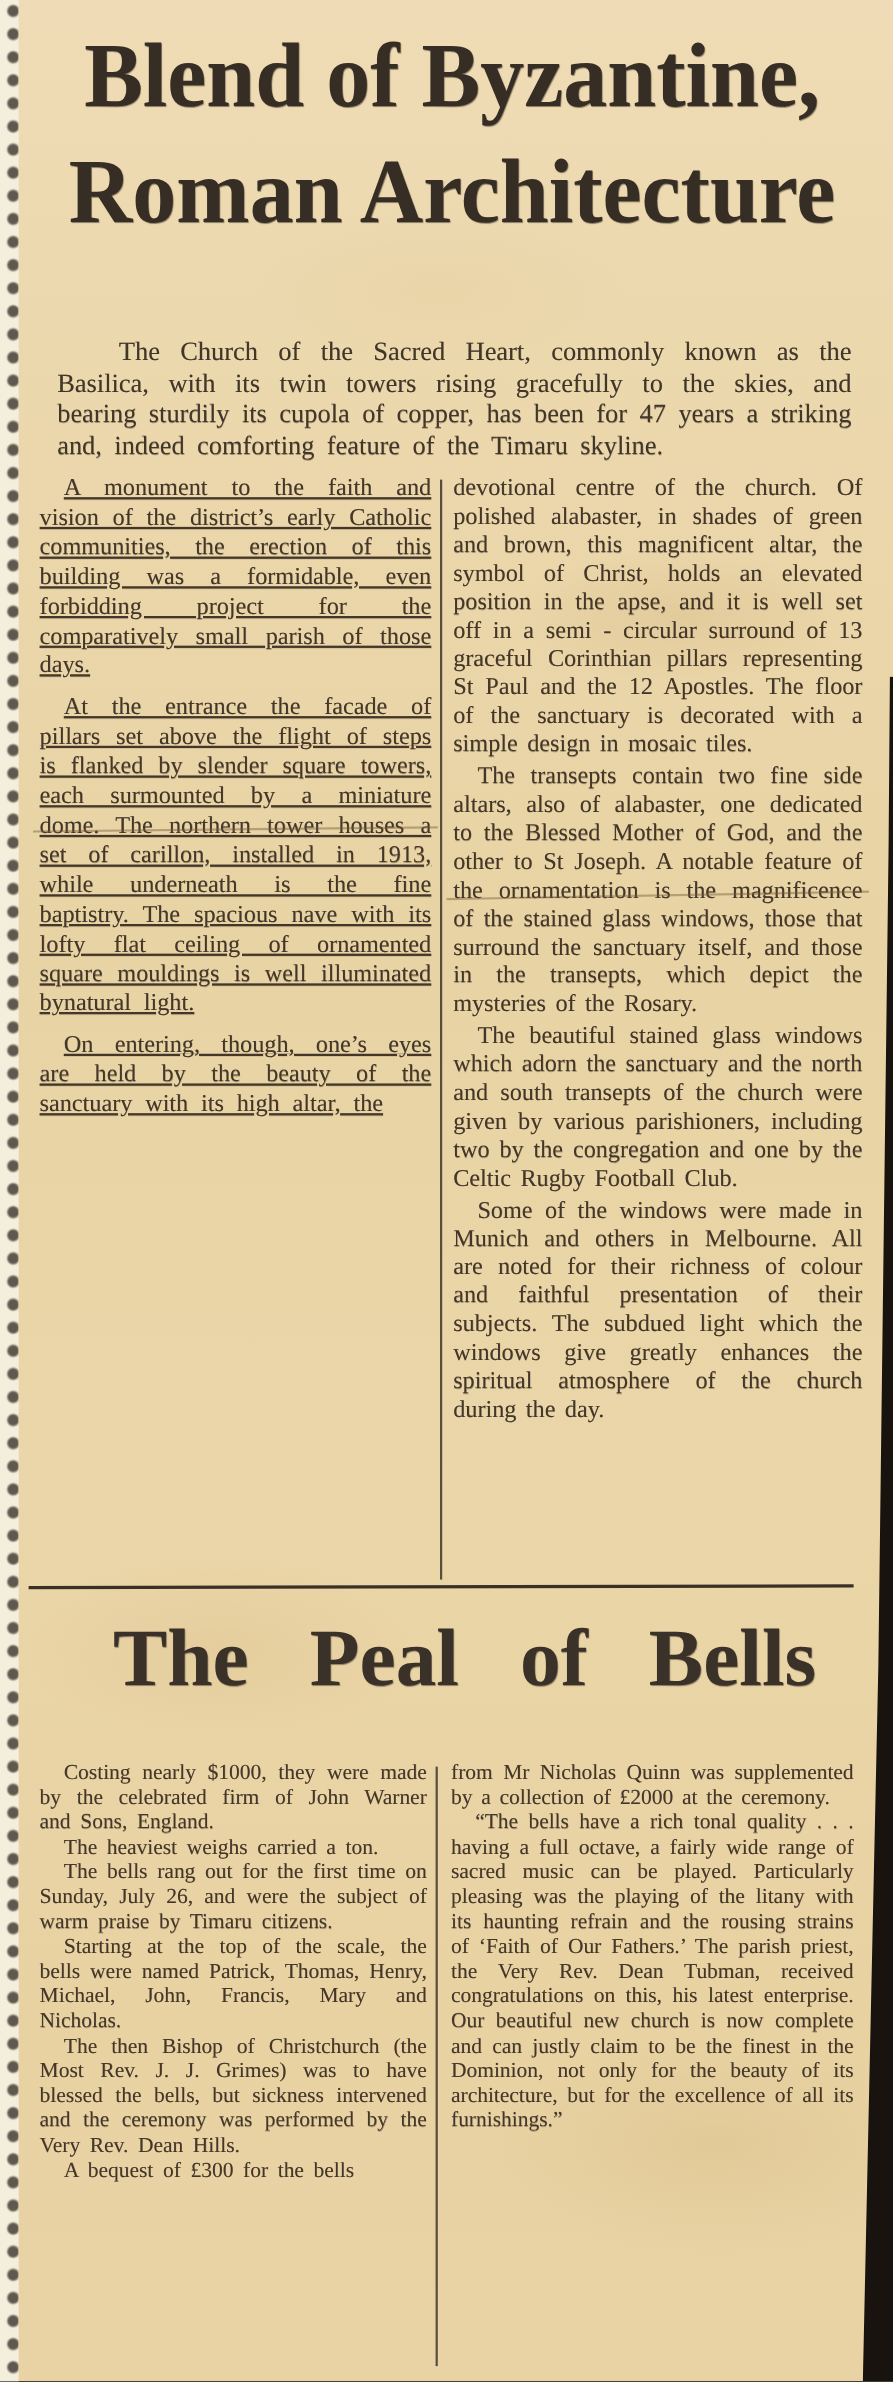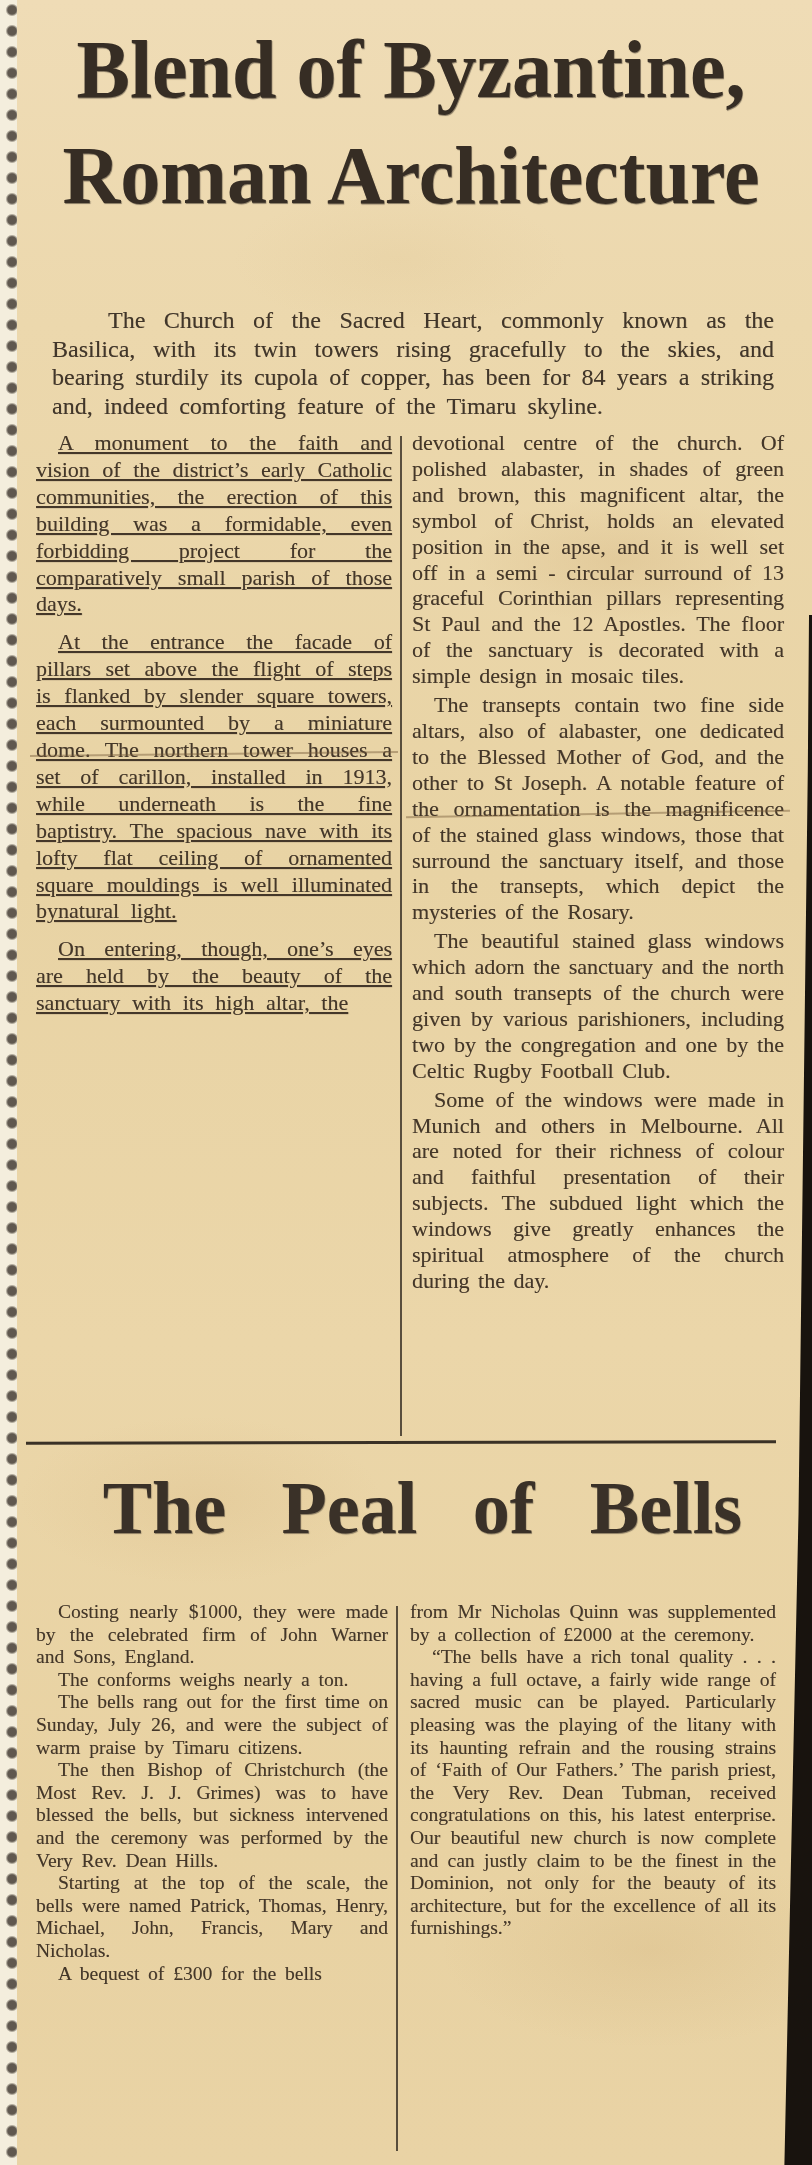--- a/index.html
+++ b/index.html
@@ -82,21 +82,21 @@
 
 <div class="clipping">
   <div class="deckle"></div>
   <div class="dark-edge"></div>
 
   <div class="headline1">
     <div>Blend of Byzantine,</div>
     <div>Roman Architecture</div>
   </div>
 
-  <p class="lead">The Church of the Sacred Heart, commonly known as the Basilica, with its twin towers rising gracefully to the skies, and bearing sturdily its cupola of copper, has been for 84 years a striking and, indeed comforting feature of the Timaru skyline.</p>
+  <p class="lead">The Church of the Sacred Heart, commonly known as the Basilica, with its twin towers rising gracefully to the skies, and bearing sturdily its cupola of copper, has been for 47 years a striking and, indeed comforting feature of the Timaru skyline.</p>
 
   <div class="col a1-left">
       <p class="indent">A monument to the faith and vision of the district’s early Catholic communities, the erection of this building was a formidable, even forbidding project for the comparatively small parish of those days.</p>
       <p class="indent">At the entrance the facade of pillars set above the flight of steps is flanked by slender square towers, each surmounted by a miniature dome. The northern tower houses a set of carillon, installed in 1913, while underneath is the fine baptistry. The spacious nave with its lofty flat ceiling of ornamented square mouldings is well illuminated bynatural light.</p>
       <p class="indent">On entering, though, one’s eyes are held by the beauty of the sanctuary with its high altar, the</p>
     </div>
   <div class="vrule vrule1"></div>
   <div class="col a1-right">
       <p>devotional centre of the church. Of polished alabaster, in shades of green and brown, this magnificent altar, the symbol of Christ, holds an elevated position in the apse, and it is well set off in a semi - circular surround of 13 graceful Corinthian pillars representing St Paul and the 12 Apostles. The floor of the sanctuary is decorated with a simple design in mosaic tiles.</p>
       <p class="indent">The transepts contain two fine side altars, also of alabaster, one dedicated to the Blessed Mother of God, and the other to St Joseph. A notable feature of the ornamentation is the magnificence of the stained glass windows, those that surround the sanctuary itself, and those in the transepts, which depict the mysteries of the Rosary.</p>
@@ -106,24 +106,24 @@
 
   <div class="crease crease1"></div>
   <div class="crease crease2"></div>
 
   <div class="hrule"></div>
 
   <div class="headline2">The Peal of Bells</div>
 
   <div class="col a2-left">
       <p class="indent">Costing nearly $1000, they were made by the celebrated firm of John Warner and Sons, England.</p>
-      <p class="indent">The conforms weighs nearly a ton.</p>
+      <p class="indent">The heaviest weighs carried a ton.</p>
       <p class="indent">The bells rang out for the first time on Sunday, July 26, and were the subject of warm praise by Timaru citizens.</p>
+      <p class="indent">Starting at the top of the scale, the bells were named Patrick, Thomas, Henry, Michael, John, Francis, Mary and Nicholas.</p>
       <p class="indent">The then Bishop of Christchurch (the Most Rev. J. J. Grimes) was to have blessed the bells, but sickness intervened and the ceremony was performed by the Very Rev. Dean Hills.</p>
-      <p class="indent">Starting at the top of the scale, the bells were named Patrick, Thomas, Henry, Michael, John, Francis, Mary and Nicholas.</p>
       <p class="indent">A bequest of £300 for the bells</p>
     </div>
   <div class="vrule vrule2"></div>
   <div class="col a2-right">
       <p>from Mr Nicholas Quinn was supplemented by a collection of £2000 at the ceremony.</p>
       <p class="indent">“The bells have a rich tonal quality . . . having a full octave, a fairly wide range of sacred music can be played. Particularly pleasing was the playing of the litany with its haunting refrain and the rousing strains of ‘Faith of Our Fathers.’ The parish priest, the Very Rev. Dean Tubman, received congratulations on this, his latest enterprise. Our beautiful new church is now complete and can justly claim to be the finest in the Dominion, not only for the beauty of its architecture, but for the excellence of all its furnishings.”</p>
     </div>
 </div>
 
 </body></html>

